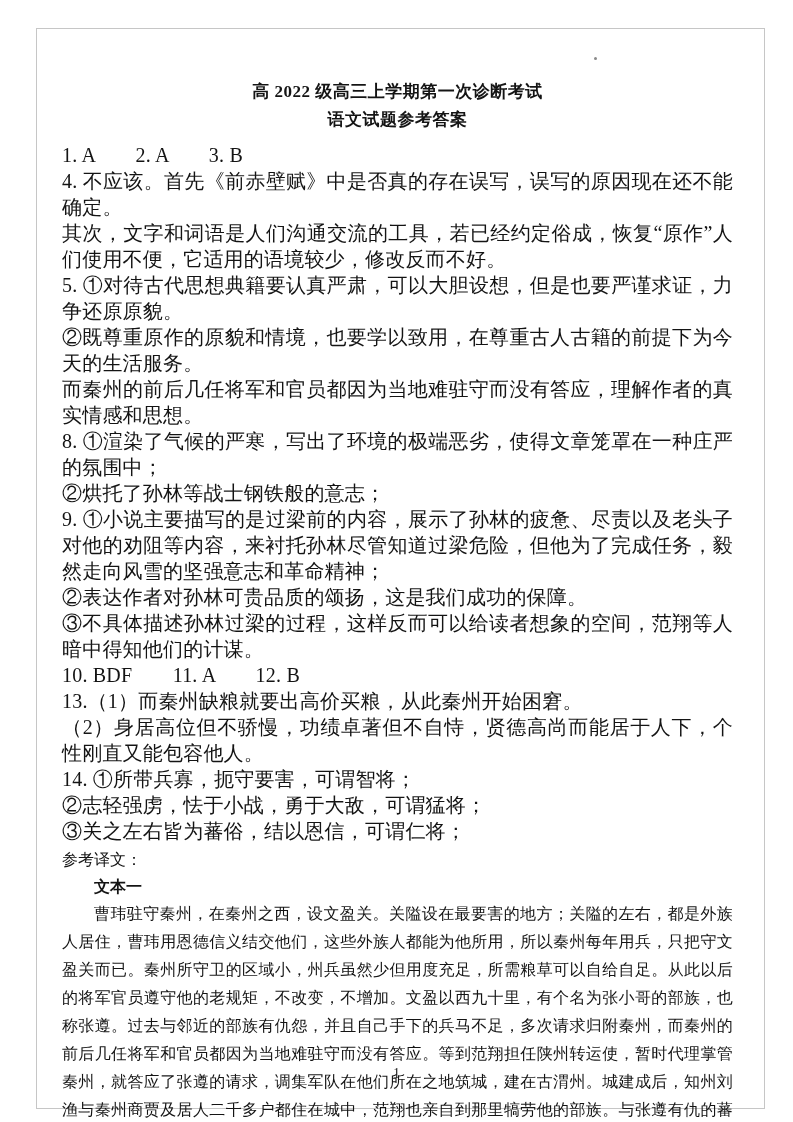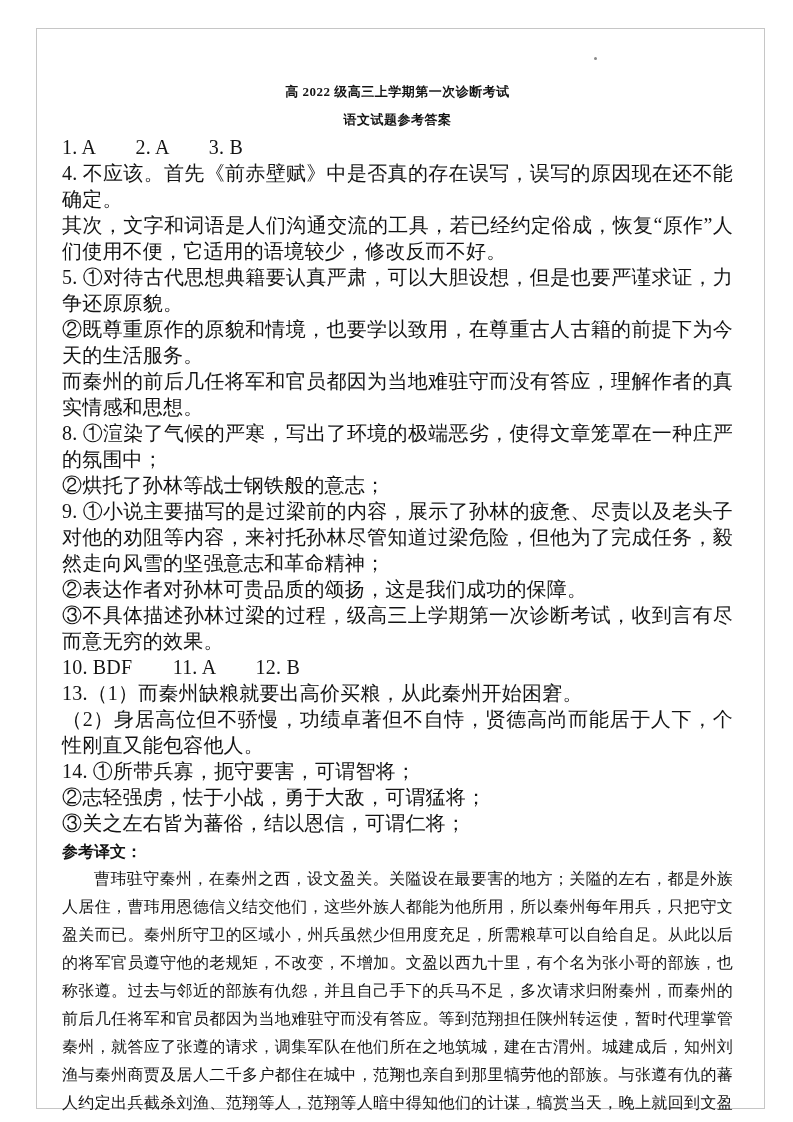--- a/index.html
+++ b/index.html
@@ -25,36 +25,36 @@
     background: #8a8a8a;
     border-radius: 50%;
   }
   .content {
     position: absolute;
     left: 62px; right: 60px; top: 78px;
   }
   .doc-title, .doc-subtitle {
     text-align: center;
     font-weight: bold;
-    font-size: 13px;
+    font-size: 17px;
     line-height: 28px;
     letter-spacing: 0.5px;
   }
-  .doc-subtitle { }
+  .doc-subtitle { margin-bottom: 8px; }
   .answers p {
     font-size: 20px;
     line-height: 26px;
     text-align: justify;
     text-justify: inter-ideograph;
     letter-spacing: 0.2px;
   }
   .ref-heading {
     font-size: 16px;
     line-height: 27px;
-    font-weight: bold;
+    font-weight: normal;
     margin-top: 2px;
   }
   .section-label {
     font-size: 16px;
     line-height: 27px;
     font-weight: bold;
     text-indent: 2em;
   }
   .translation-body {
     font-size: 16px;
@@ -88,27 +88,28 @@
       <p>1. A　　2. A　　3. B</p>
       <p>4. 不应该。首先《前赤壁赋》中是否真的存在误写，误写的原因现在还不能确定。</p>
       <p>其次，文字和词语是人们沟通交流的工具，若已经约定俗成，恢复“原作”人们使用不便，它适用的语境较少，修改反而不好。</p>
       <p>5. ①对待古代思想典籍要认真严肃，可以大胆设想，但是也要严谨求证，力争还原原貌。</p>
       <p>②既尊重原作的原貌和情境，也要学以致用，在尊重古人古籍的前提下为今天的生活服务。</p>
       <p>而秦州的前后几任将军和官员都因为当地难驻守而没有答应，理解作者的真实情感和思想。</p>
       <p>8. ①渲染了气候的严寒，写出了环境的极端恶劣，使得文章笼罩在一种庄严的氛围中；</p>
       <p>②烘托了孙林等战士钢铁般的意志；</p>
       <p>9. ①小说主要描写的是过梁前的内容，展示了孙林的疲惫、尽责以及老头子对他的劝阻等内容，来衬托孙林尽管知道过梁危险，但他为了完成任务，毅然走向风雪的坚强意志和革命精神；</p>
       <p>②表达作者对孙林可贵品质的颂扬，这是我们成功的保障。</p>
-      <p>③不具体描述孙林过梁的过程，级高三上学期第一次诊断考试，收到言有尽而意无穷的效果。</p>
+      <p>③不具体描述孙林过梁的过程，这样反而可以给读者想象的空间，范翔等人暗中得知他们的计谋。</p>
       <p>10. BDF　　11. A　　12. B</p>
       <p>13.（1）而秦州缺粮就要出高价买粮，从此秦州开始困窘。</p>
       <p>（2）身居高位但不骄慢，功绩卓著但不自恃，贤德高尚而能居于人下，个性刚直又能包容他人。</p>
       <p>14. ①所带兵寡，扼守要害，可谓智将；</p>
       <p>②志轻强虏，怯于小战，勇于大敌，可谓猛将；</p>
       <p>③关之左右皆为蕃俗，结以恩信，可谓仁将；</p>
     </div>
 
     <p class="ref-heading">参考译文：</p>
+    <p class="section-label">文本一</p>
     <p class="translation-body">曹玮驻守秦州，在秦州之西，设文盈关。关隘设在最要害的地方；关隘的左右，都是外族人居住，曹玮用恩德信义结交他们，这些外族人都能为他所用，所以秦州每年用兵，只把守文盈关而已。秦州所守卫的区域小，州兵虽然少但用度充足，所需粮草可以自给自足。从此以后的将军官员遵守他的老规矩，不改变，不增加。文盈以西九十里，有个名为张小哥的部族，也称张遵。过去与邻近的部族有仇怨，并且自己手下的兵马不足，多次请求归附秦州，而秦州的前后几任将军和官员都因为当地难驻守而没有答应。等到范翔担任陕州转运使，暂时代理掌管秦州，就答应了张遵的请求，调集军队在他们所在之地筑城，建在古渭州。城建成后，知州刘渔与秦州商贾及居人二千多户都住在城中，范翔也亲自到那里犒劳他的部族。与张遵有仇的蕃人约定出兵截杀刘渔、范翔等人，范翔等人暗中得知他们的计谋，犒赏当天，晚上就回到文盈关。第二天，蕃人起兵，没有抓到范翔，于是在半路筑城，截杀过往的商贾及修城士兵民工一共五六十人。道路断绝，贼兵守在文盈关与新城之间，向新城运送粮食的道路断绝，城中没有食物。朝廷派张昇管理秦州，刘涣、郭恩率领军队苦战，攻陷贼人在中路所建造的城。朝廷还是不能放弃古渭，只是不再设置州，</p>
   </div>
 
   <div class="page-number">1</div>
 </div>
 
 </body></html>

